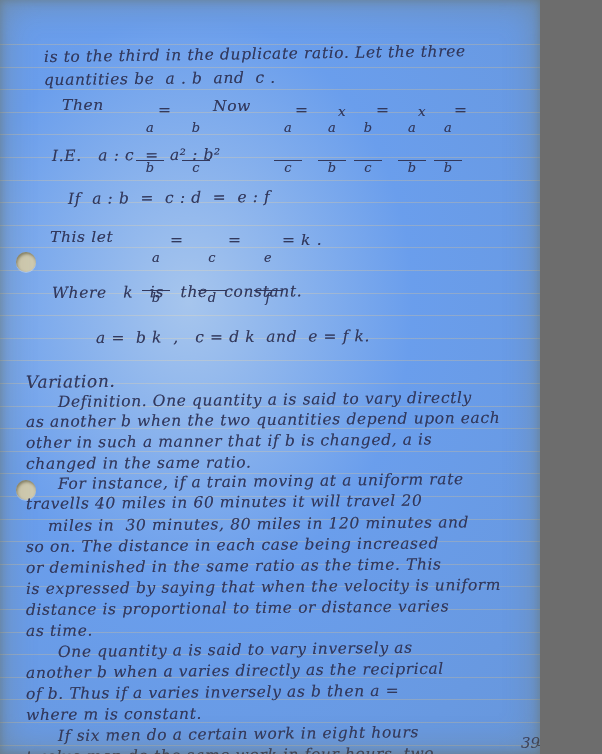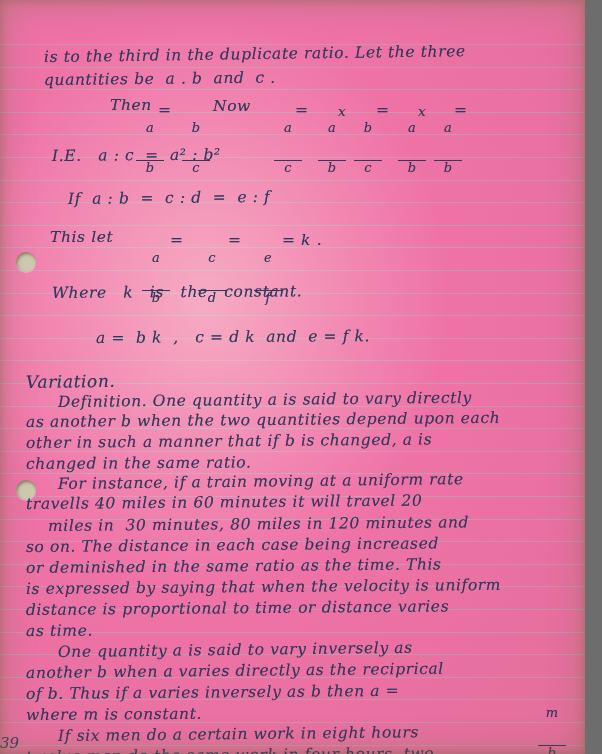--- a/index.html
+++ b/index.html
@@ -2,23 +2,23 @@
 <html><head>
 <meta charset="utf-8">
 <style>
   html, body {
     margin: 0;
     padding: 0;
     background: #6d6d6d;
   }
   .page {
     position: relative;
-    width: 585px;
+    width: 540px;
     height: 754px;
-    background: #ec4899;
+    background: #3b82f6;
     overflow: hidden;
     font-family: "DejaVu Serif", serif;
   }
   
   .paper-tint {
     position: absolute;
     inset: 0;
     background:
       radial-gradient(ellipse at 35% 40%, rgba(255,253,230,0.55) 0%, rgba(246,241,207,0.25) 45%, rgba(205,198,158,0.30) 100%);
     pointer-events: none;
@@ -86,21 +86,21 @@
     font-size: 13px;
     margin: 0 2px;
     transform: translateY(-1px);
   }
   .frac .num { display: block; padding: 0 2px; }
   .frac .den { display: block; padding: 0 2px; border-top: 1.1px solid #32385c; }
   .pageno {
     position: absolute;
     left: 0; right: 0;
     bottom: 2px;
-    text-align: left;
+    text-align: right;
     font-family: "DejaVu Serif", serif;
     font-style: italic;
     font-size: 15px;
     color: #32385c;
   }
 </style>
 </head>
 <body>
 
 <div class="page">
@@ -109,21 +109,21 @@
   <div class="paper-tint"></div>
 
   <div class="hole h1"></div>
   <div class="hole h2"></div>
 
   <div class="ink">
 
     <div class="ln" style="left:44px; top:48px; transform:rotate(-0.8deg);">is to the third in the duplicate ratio. Let the three</div>
     <div class="ln" style="left:44px; top:71px; transform:rotate(-0.6deg);">quantities be  a . b  and  c .</div>
 
-    <div class="ln" style="left:62px; top:96px;margin-left:48px;">Then</div>
+    <div class="ln" style="left:62px; top:96px;">Then</div>
     <div class="ln frac" style="left:134px; top:96px;">
       <span class="num">a</span>
       <span class="den">b</span>
     </div>
     <div class="ln" style="left:158px; top:101px;">=</div>
     <div class="ln frac" style="left:180px; top:96px;">
       <span class="num">b</span>
       <span class="den">c</span>
     </div>
     <div class="ln" style="left:213px; top:97px;">Now</div>

